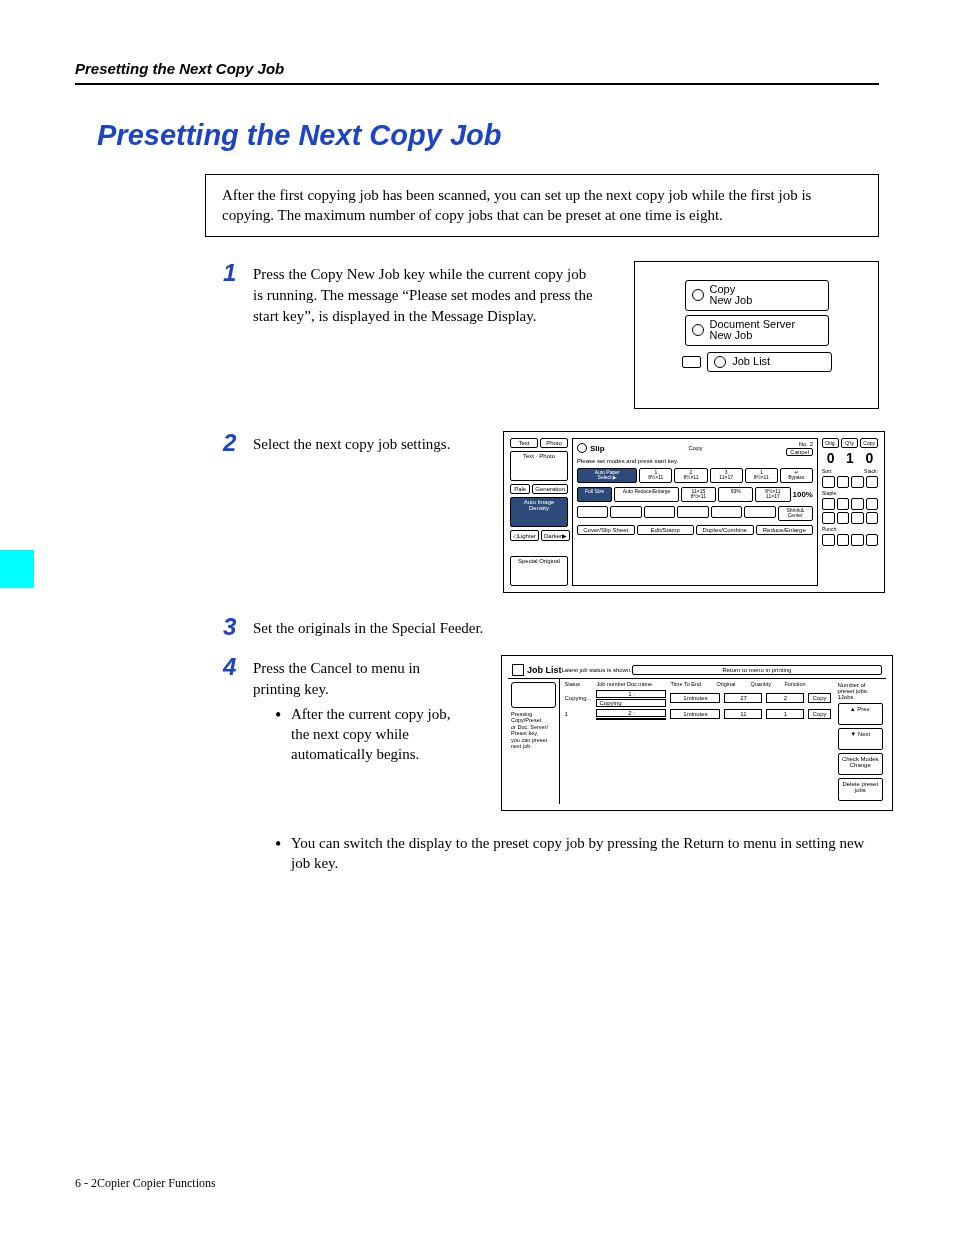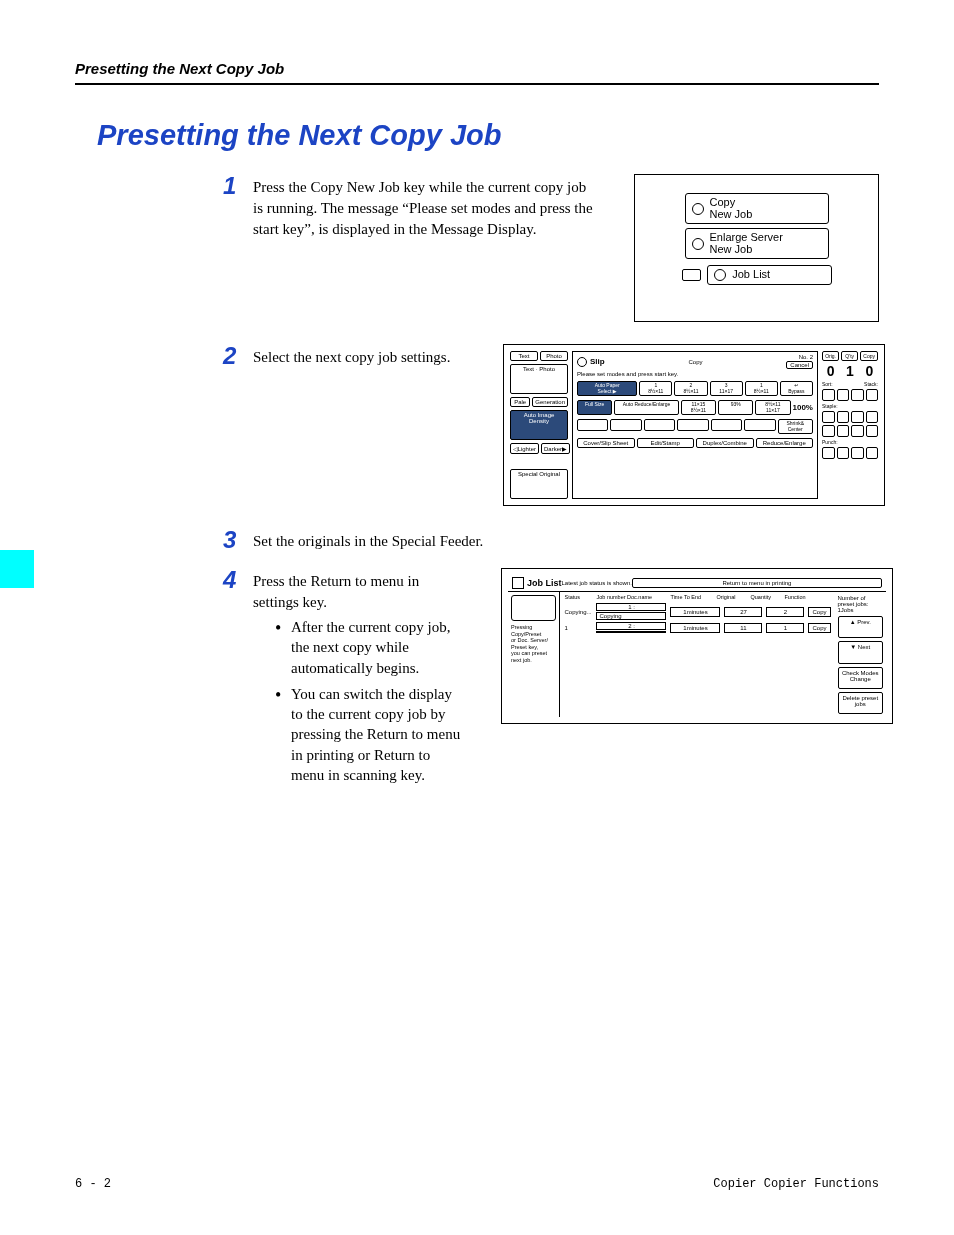--- a/index.html
+++ b/index.html
@@ -250,55 +250,56 @@
     width: 34px;
     height: 38px;
     background: #00ffff;
   }
   .footer {
     position: absolute;
     bottom: 44px;
     left: 75px;
     right: 75px;
     display: flex;
-    justify-content: space-between;
+    justify-content: flex-start;
     font-size: 12px;
-    font-family: Liberation Mono, monospace;
+    font-family: Liberation Serif, serif;
   }
 </style>
 </head>
 <body>
 
 <div class="side-tab"></div>
 
 <div class="page">
 
   <div class="running-head">Presetting the Next Copy Job</div>
 
   <h1 class="heading">Presetting the Next Copy Job</h1>
 
+  <div class="intro-box">After the first copying job has been scanned, you can set up the next copy job while the first job is copying. The maximum number of copy jobs that can be preset at one time is eight.</div>
 
   <div class="steps">
 
     <div class="step-row">
       <div class="step-text-col">
         <div class="step">
           <div class="step-number">1</div>
           <div class="step-body">Press the Copy New Job key while the current copy job is running. The message “Please set modes and press the start key”, is displayed in the Message Display.</div>
         </div>
       </div>
       <div class="figure figure-1">
         <div class="btn-rect">
           <span class="circle"></span>
           <span class="label">Copy
 New Job</span>
         </div>
         <div class="btn-rect">
           <span class="circle"></span>
-          <span class="label">Enlarge Server
+          <span class="label">Document Server
 New Job</span>
         </div>
         <div class="ind-row">
           <div class="ind-lamp"></div>
           <div class="btn-rect" style="width:112px;">
             <span class="circle"></span>
             <span class="label">Job List</span>
           </div>
         </div>
       </div>
@@ -431,24 +432,23 @@
     <div class="step" style="margin-bottom:16px;">
       <div class="step-number">3</div>
       <div class="step-body">Set the originals in the Special Feeder.</div>
     </div>
 
     <div class="step-row">
       <div class="step-text-col" style="flex:0 0 auto; width:238px;">
         <div class="step">
           <div class="step-number">4</div>
           <div class="step-body">
-            <div>Press the Return to menu in settings key.</div>
+            <div>Press the Cancel to menu in printing key.</div>
             <ul class="bullets">
               <li>After the current copy job, the next copy while automatically begins.</li>
-              <li>You can switch the display to the current copy job by pressing the Return to menu in printing or Return to menu in scanning key.</li>
             </ul>
           </div>
         </div>
       </div>
       <div class="figure figure-3">
         <div class="f3-bar">
           <div class="f3-title">
               <span class="ic"></span>
               <span>Job List</span>
             </div>
@@ -501,20 +501,23 @@
             <div class="pill">▲ Prev.</div>
             <div class="pill">▼ Next</div>
             <div class="pill" style="white-space:pre-line;">Check Modes
 Change</div>
             <div class="pill">Delete preset jobs</div>
           </div>
         </div>
       </div>
     </div>
 
+    <ul class="bullets" style="margin-left:52px;">
+      <li>You can switch the display to the preset copy job by pressing the Return to menu in setting new job key.</li>
+    </ul>
 
   </div>
 
   <div class="footer">
     <span>6 - 2</span>
     <span>Copier Copier Functions</span>
   </div>
 </div>
 
 </body></html>

